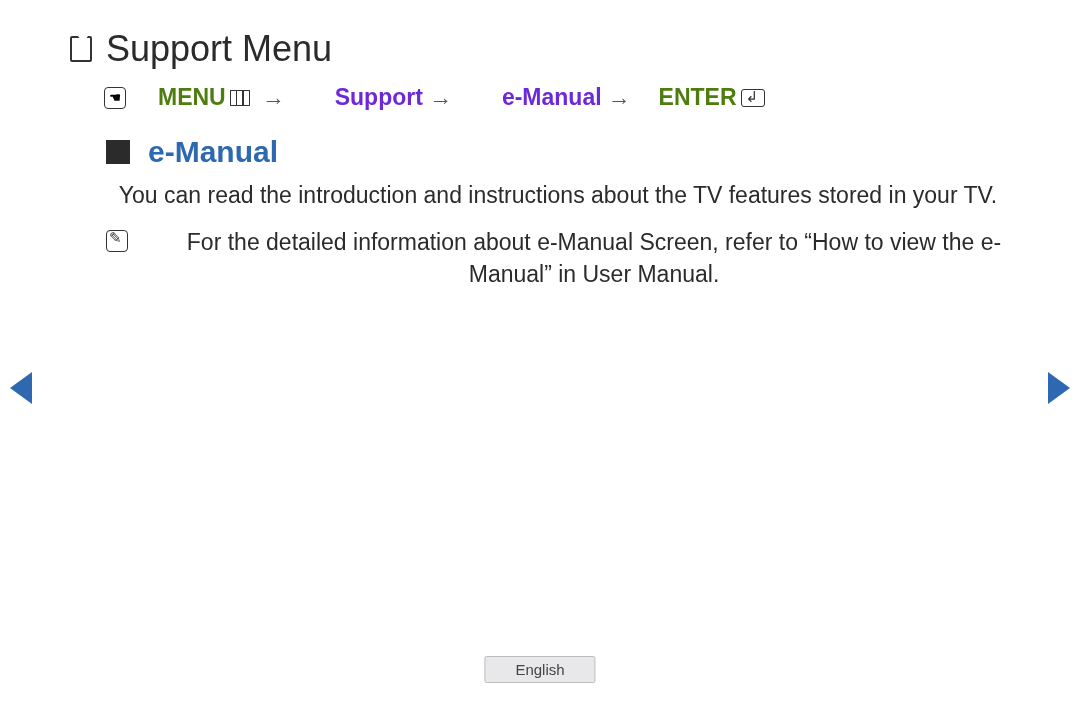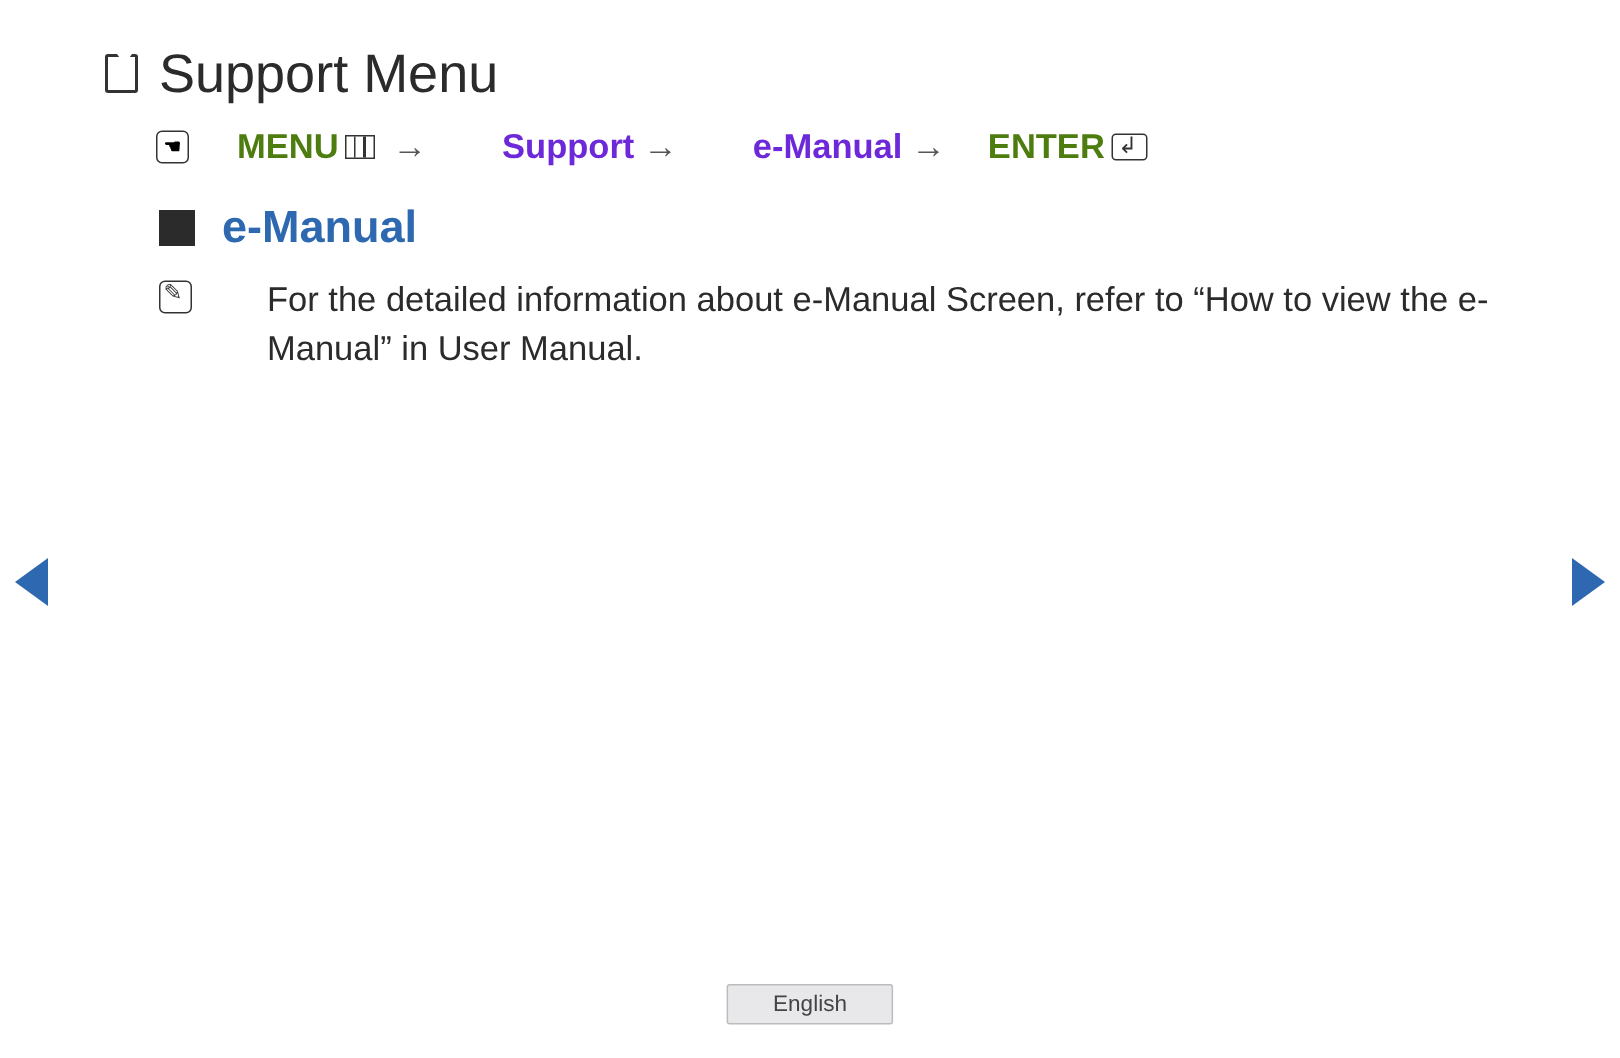--- a/index.html
+++ b/index.html
@@ -1,18 +1,19 @@
 <!DOCTYPE html>
 <html><head>
   <meta charset="utf-8">
   <style>
     * {
       margin: 0;
       padding: 0;
       box-sizing: border-box;
+      text-align: center;
     }
     body {
       width: 1080px;
       height: 705px;
       background: #ffffff;
       font-family: Arial, Helvetica, sans-serif;
       position: relative;
       overflow: hidden;
     }
     .page {
@@ -219,20 +220,21 @@
     <span class="arrow">→</span>
     <span class="bc-dark">ENTER</span>
     <span class="enter-icon"></span>
   </div>
 
   <div class="section-row">
     <div class="square-bullet"></div>
     <div class="section-title">e-Manual</div>
   </div>
 
+  <div class="body-text">You can read the introduction and instructions about the TV features stored in your TV.</div>
 
   <div class="note-row">
     <div class="note-icon"></div>
     <div class="note-text">For the detailed information about e-Manual Screen, refer to “How to view the e-Manual” in User Manual.</div>
   </div>
 
 </div>
 
 <div class="nav-left"></div>
 <div class="nav-right"></div>

